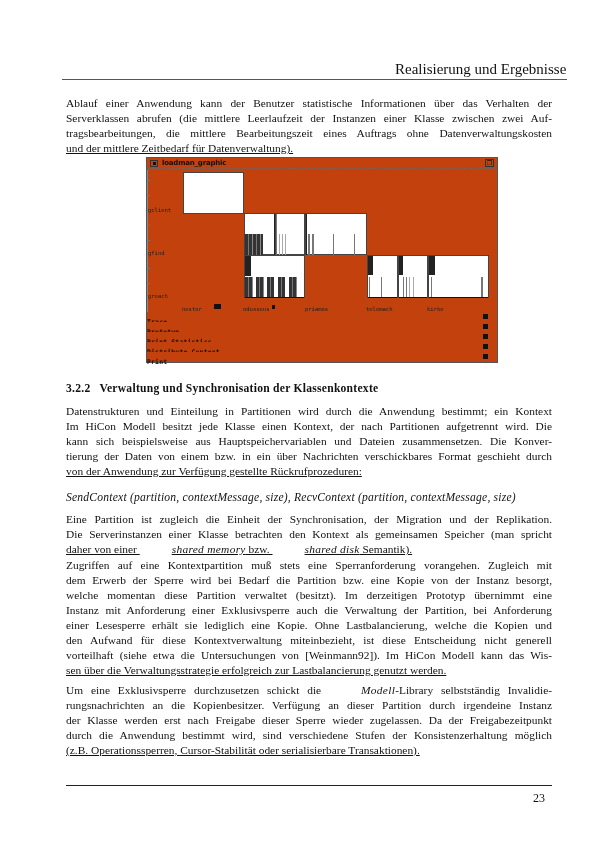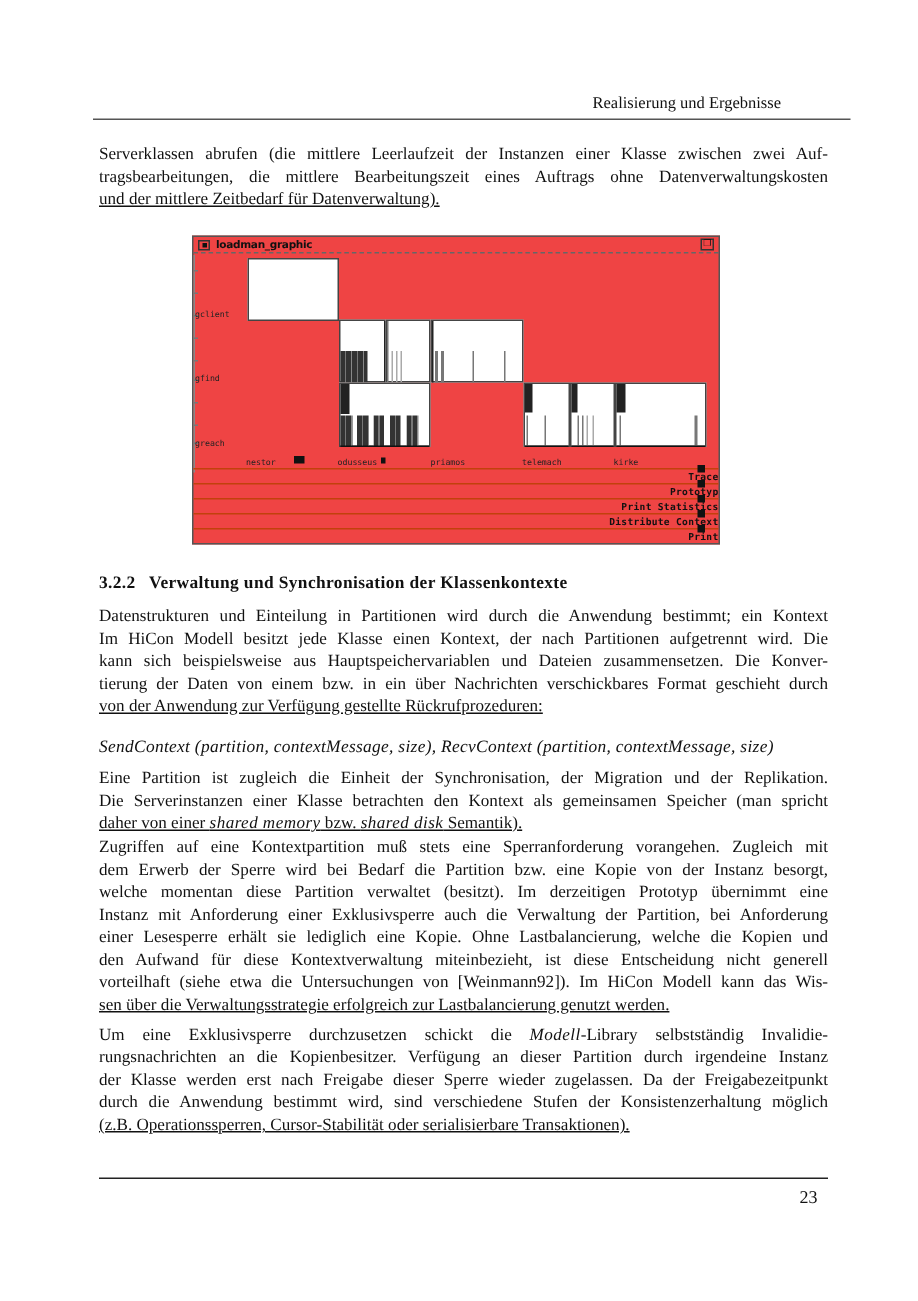--- a/index.html
+++ b/index.html
@@ -1,65 +1,66 @@
 <!DOCTYPE html>
 <html><head>
 <meta charset="utf-8">
 <style>
   * { box-sizing: border-box; margin: 0; padding: 0; }
   html, body { width: 612px; height: 867px; background: #fff; }
   body { position: relative; font-family: "Liberation Serif", serif; color: #111; font-size: 11.4px; line-height: 15px; overflow: hidden; }
 
-  .running-head { position: absolute; left: 395px; top: 62px; font-size: 11px; text-align: center; }
+  .running-head { position: absolute; left: 395px; top: 62px; font-size: 15px; text-align: center; }
   .head-rule { position: absolute; left: 62px; top: 79px; width: 505px; height: 1px; background: #555; }
 
   .para { position: absolute; left: 66px; width: 486px; text-align: justify; }
   .line { display: block; white-space: nowrap; text-align: justify; text-align-last: justify; }
   .line.last { text-align-last: left; text-decoration: underline; }
 
   
-  .window { position: absolute; left: 128px; top: 157px; width: 352px; height: 206px; border: 1px solid #555; background: #ef4444; }
+  .window { position: absolute; left: 146px; top: 157px; width: 352px; height: 206px; border: 1px solid #555; background: #c2410c; }
   .titlebar { position: absolute; left: 0; top: 0; width: 350px; height: 11px; border-bottom: 1px dashed #666; font-family: "DejaVu Sans", sans-serif; font-size: 7px; line-height: 11px; }
   .titlebar .menu-btn { position: absolute; left: 3px; top: 2px; width: 8px; height: 7px; border: 1px solid #333; }
   .titlebar .menu-btn::after { content: ""; position: absolute; left: 2px; top: 1px; width: 3px; height: 3px; background: #111; }
   .titlebar .title { position: absolute; left: 15px; top: 0; font-weight: bold; letter-spacing: -0.2px; }
   .titlebar .resize { position: absolute; right: 3px; top: 1px; width: 9px; height: 8px; border: 1px solid #333; font-size: 6px; line-height: 6px; text-align: center; }
 
   .canvas { position: absolute; left: 0; top: 12px; width: 350px; height: 140px; }
   .axis-label { position: absolute; font-family: "DejaVu Sans Mono", monospace; font-size: 5.5px; line-height: 6px; color: #222; }
   .vaxis { position: absolute; left: 0; top: 0; width: 1px; height: 145px; background: #888; }
   .tick { position: absolute; left: 0; width: 3px; height: 1px; background: #777; }
   .box { position: absolute; border: 1px solid #444; background: #fff; }
   .bar { position: absolute; background: #222; }
   .bar.grey { background: #777; }
   .bar.light { background: #aaa; }
   .block { position: absolute; background: repeating-linear-gradient(90deg, #333 0 3px, #777 3px 4px, #333 4px 7px, #888 7px 8px); }
   .baseline { position: absolute; height: 1px; background: #111; }
   .host { position: absolute; font-family: "DejaVu Sans Mono", monospace; font-size: 5.5px; line-height: 6px; color: #222; }
   .spark { position: absolute; background: #111; }
 
-  .btn-row { position: absolute; left: 0; width: 350px; height: 10px; border-top: 1px solid #c2410c; font-family: "DejaVu Sans Mono", monospace; font-size: 6.4px; line-height: 10px; text-align: right; font-weight: bold; letter-spacing: 0.2px; }
+  .btn-row { position: absolute; left: 0; width: 350px; height: 10px; border-top: 5px solid #c2410c; font-family: "DejaVu Sans Mono", monospace; font-size: 6.4px; line-height: 10px; text-align: left; font-weight: bold; letter-spacing: 0.2px; }
   .btn-row .knob { position: absolute; right: 9px; top: -3px; width: 5px; height: 5px; background: #111; }
 
   .heading { position: absolute; left: 66px; top: 381px; font-family: "Liberation Serif", serif; font-weight: bold; font-size: 11.6px; letter-spacing: 0.25px; }
   .heading .num { margin-right: 6px; }
 
   .proto { position: absolute; left: 66px; top: 490px; font-style: italic; font-size: 11.6px; letter-spacing: 0.2px; }
-  em.sem { font-style: italic; letter-spacing: 0.3px; }
+  em.sem { font-style: italic; letter-spacing: 0.3px; margin-left: 32px; }
 
   .foot-rule { position: absolute; left: 66px; top: 785px; width: 486px; height: 1px; background: #222; }
   .pageno { position: absolute; left: 533px; top: 791px; font-size: 12px; }
 </style>
 </head>
 <body>
 
 <div class="running-head">Realisierung und Ergebnisse</div>
 <div class="head-rule"></div>
 
 <div class="para" style="top:96px;">
+  <span class="line">Ablauf einer Anwendung kann der Benutzer statistische Informationen über das Verhalten der</span>
   <span class="line">Serverklassen abrufen (die mittlere Leerlaufzeit der Instanzen einer Klasse zwischen zwei Auf-</span>
   <span class="line">tragsbearbeitungen, die mittlere Bearbeitungszeit eines Auftrags ohne Datenverwaltungskosten</span>
   <span class="line last">und der mittlere Zeitbedarf für Datenverwaltung).</span>
 </div>
 
 <div class="window">
   <div class="titlebar">
     <span class="menu-btn"></span>
     <span class="title">loadman_graphic</span>
     <span class="resize">❐</span>

